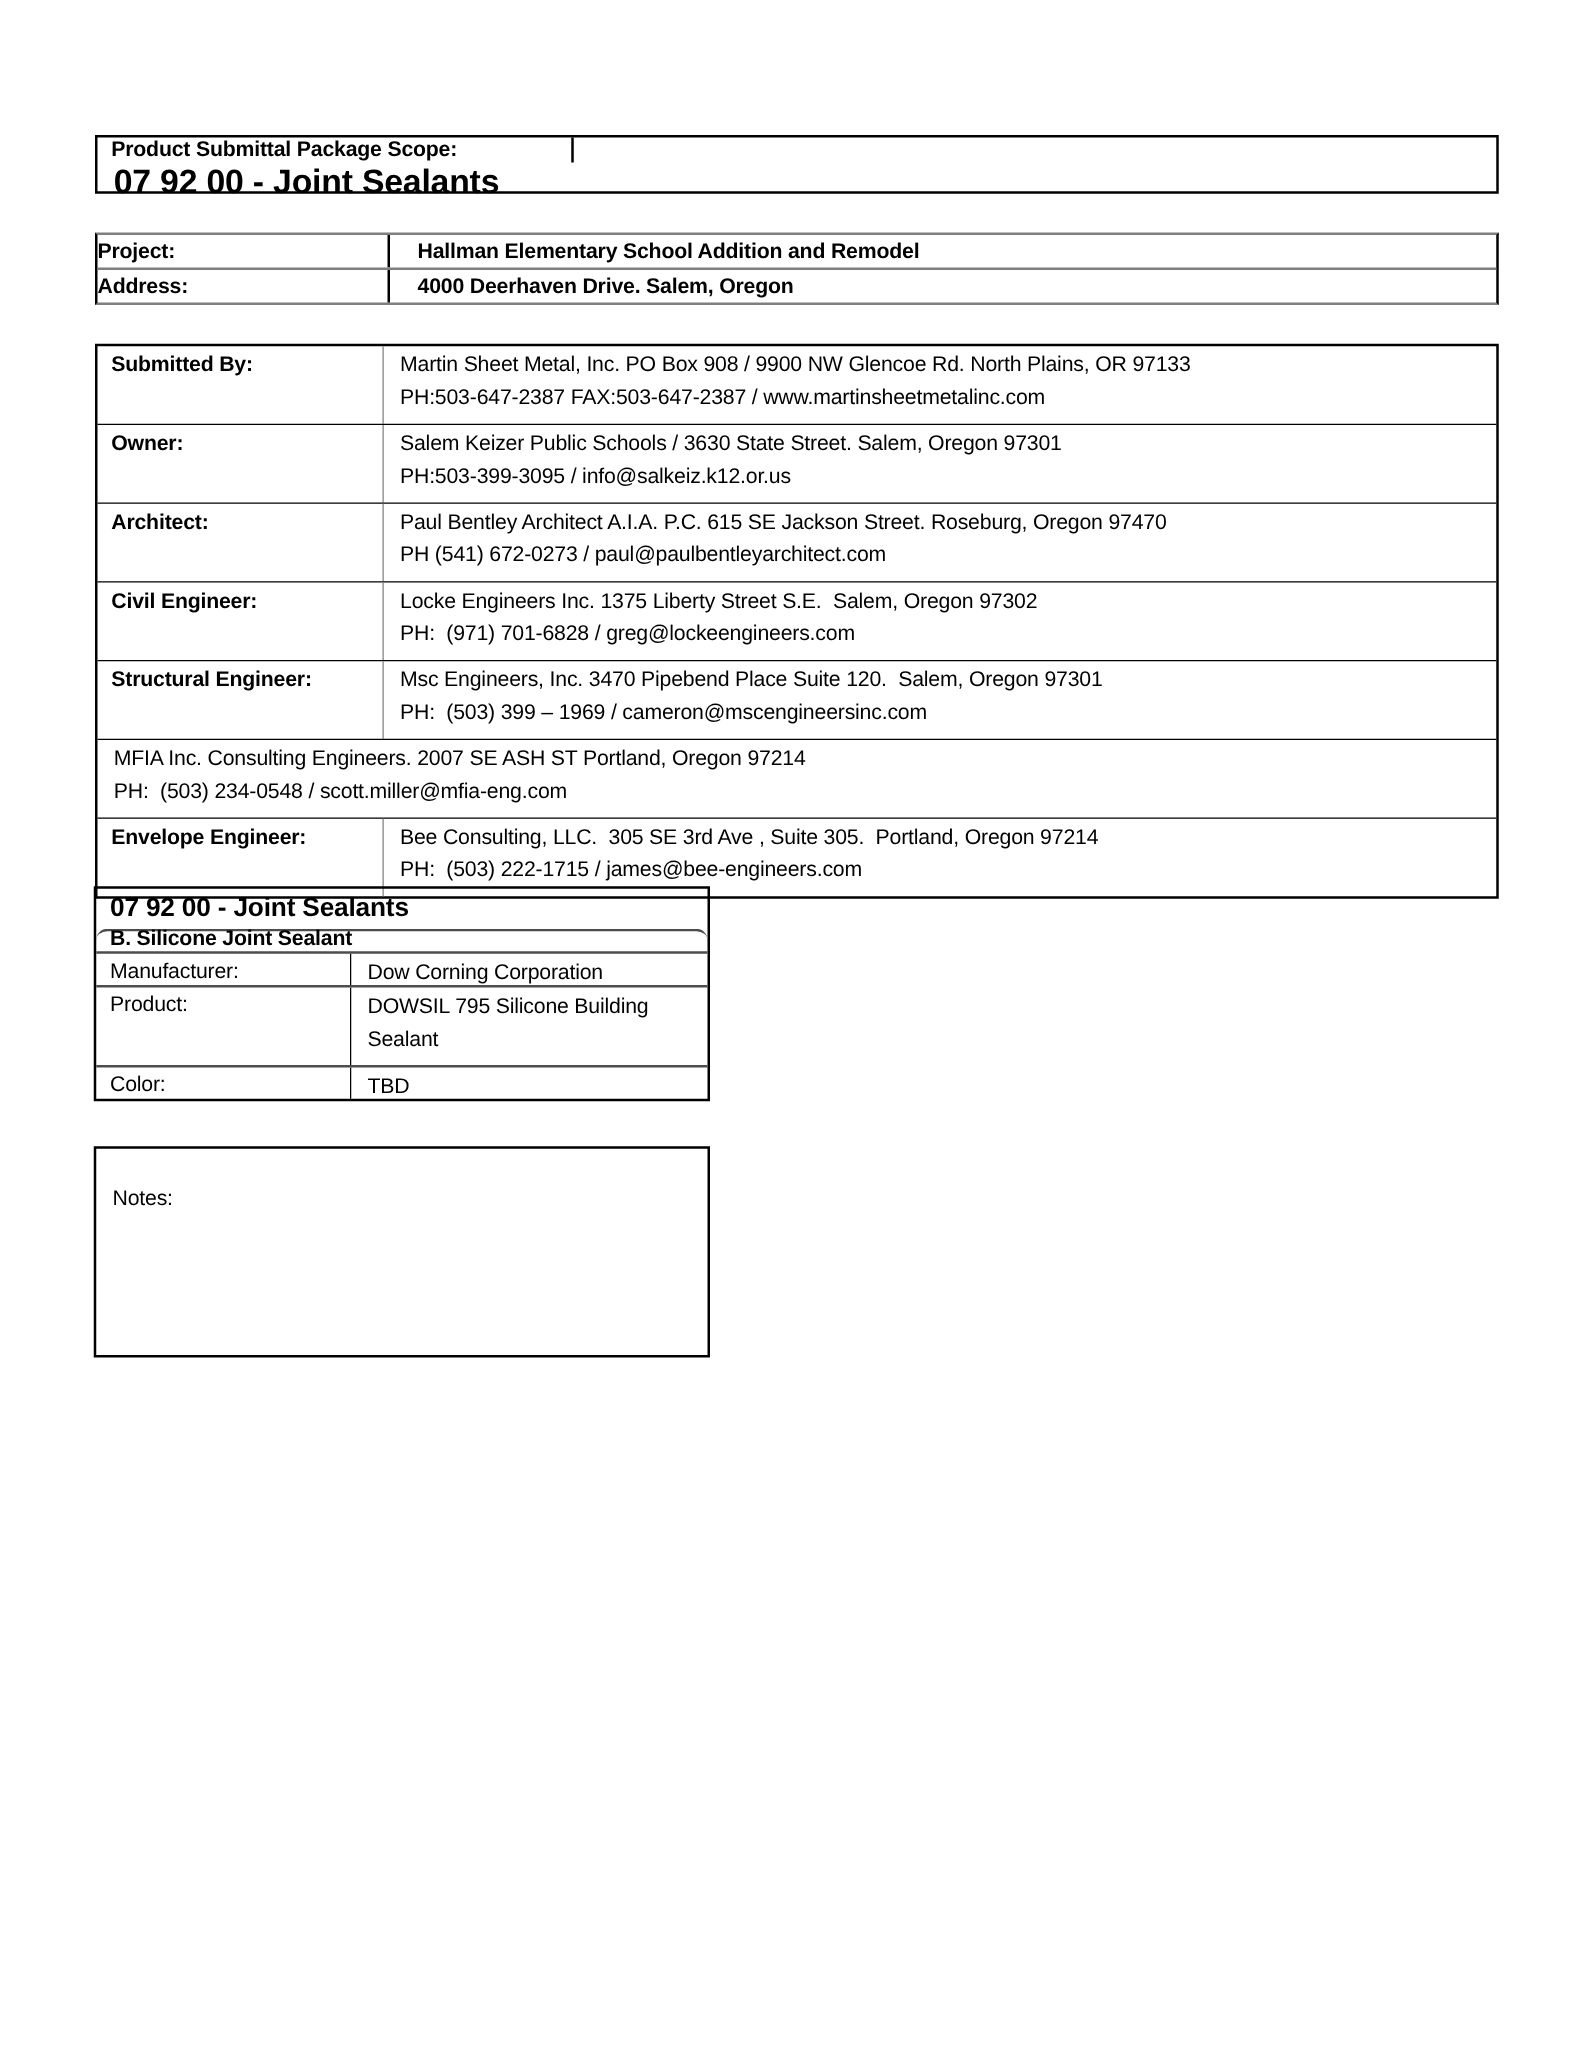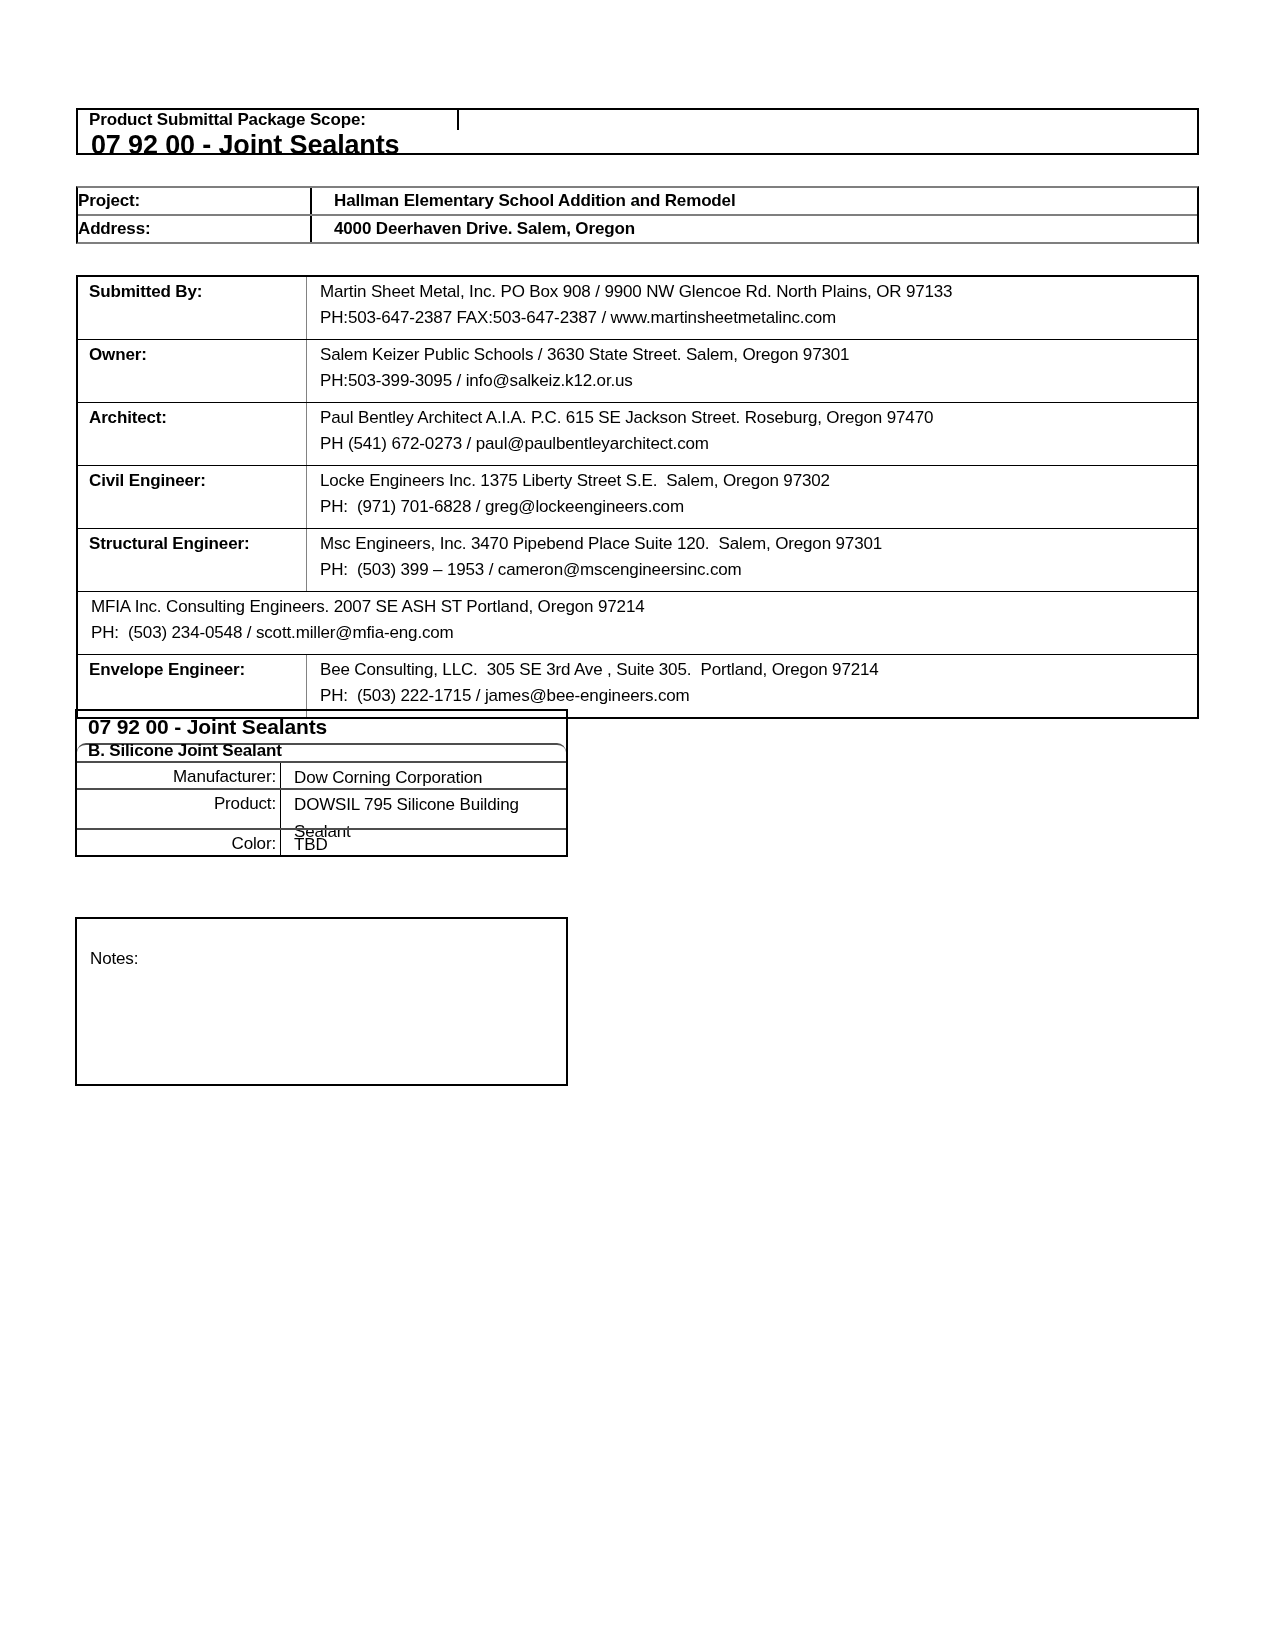--- a/index.html
+++ b/index.html
@@ -81,27 +81,27 @@
     height: 32px; align-items: center; padding-left: 11px;
     font-weight: bold; font-size: 21px;
   }
   .pt-subheader {
     height: 18px; align-items: flex-end; padding-left: 11px;
     font-weight: bold; font-size: 17px; border-radius: 10px;
   }
   .pt-cells { align-items: stretch; }
   .pt-label {
     width: 204px; border-right: 1px solid #000;
-    padding: 1px 4px 0 11px; font-size: 17px; line-height: 26px; text-align: right;
+    padding: 1px 4px 0 11px; font-size: 17px; line-height: 26px;
   }
   .pt-value {
     flex: 1; padding: 1px 6px 0 13px; font-size: 17px; line-height: 27px;
   }
   .h-manufacturer { height: 27px; }
-  .h-product { height: 40px; }
+  .h-product { height: 64px; }
   .h-color { height: 27px; }
 
   
   .notes-box {
     left: 75px; top: 917px; width: 493px; height: 169px;
     border: 2px solid #000;
   }
   .notes-label {
     padding: 30px 0 0 13px; font-size: 17px;
   }
@@ -151,21 +151,21 @@
     <div class="contact-label pre">Civil Engineer:</div>
     <div class="contact-value">
       <div class="pre">Locke Engineers Inc. 1375 Liberty Street S.E.  Salem, Oregon 97302</div>
       <div class="pre">PH:  (971) 701-6828 / greg@lockeengineers.com</div>
     </div>
   </div>
   <div class="contact-row">
     <div class="contact-label pre">Structural Engineer:</div>
     <div class="contact-value">
       <div class="pre">Msc Engineers, Inc. 3470 Pipebend Place Suite 120.  Salem, Oregon 97301</div>
-      <div class="pre">PH:  (503) 399 – 1953 / cameron@mscengineersinc.com</div>
+      <div class="pre">PH:  (503) 399 – 1969 / cameron@mscengineersinc.com</div>
     </div>
   </div>
   <div class="contact-row">
     <div class="contact-value">
       <div class="pre">MFIA Inc. Consulting Engineers. 2007 SE ASH ST Portland, Oregon 97214</div>
       <div class="pre">PH:  (503) 234-0548 / scott.miller@mfia-eng.com</div>
     </div>
   </div>
   <div class="contact-row">
     <div class="contact-label pre">Envelope Engineer:</div>

